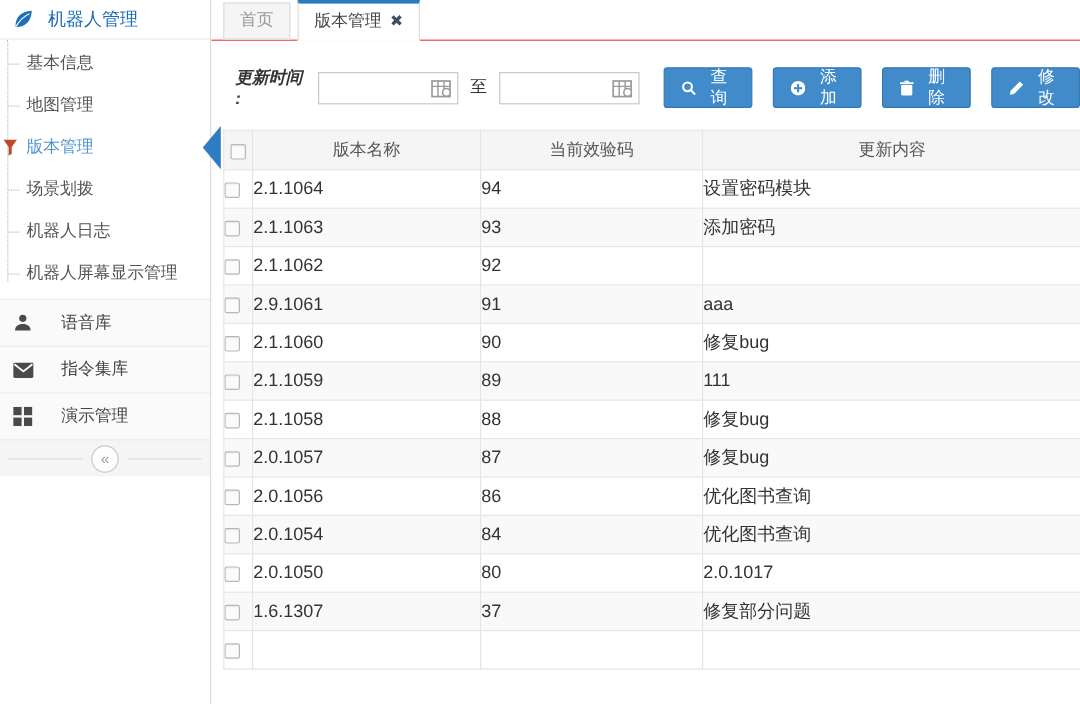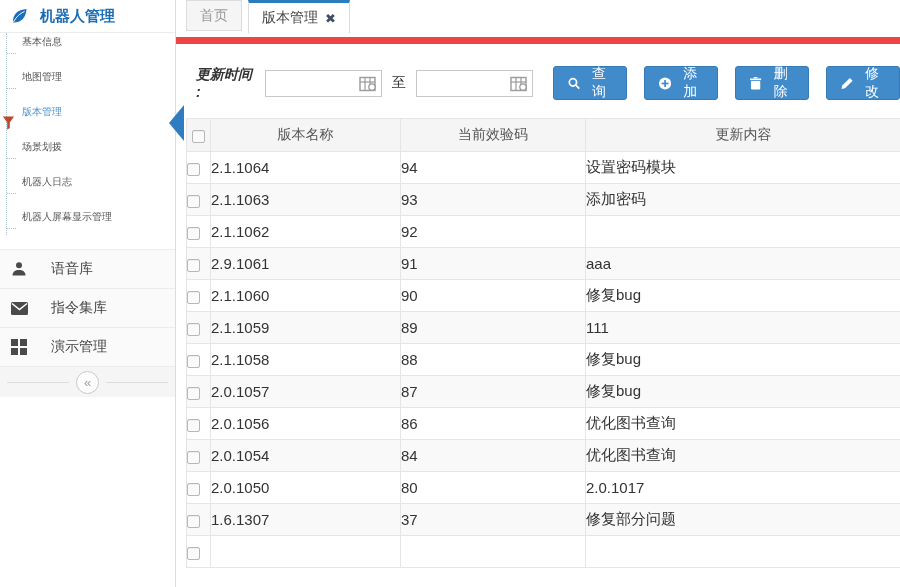--- a/index.html
+++ b/index.html
@@ -8,27 +8,27 @@
     font-family:"Liberation Sans","DejaVu Sans",sans-serif;
     background:#fff; color:#333; position:relative; font-size:14px;
   }
 
   
   .sidebar { position:absolute; left:0; top:0; bottom:0; width:176px;
              background:#fff; border-right:1px solid #dcdcdc; }
   .sb-header { height:33px; display:flex; align-items:center; padding-left:9px;
                border-bottom:1px solid #ececec; }
   .sb-header .leaf { width:20px; height:20px; flex:0 0 auto; }
-  .sb-title { margin-left:11px; color:#1a6cb4; font-weight:bold; font-size:15px; }
+  .sb-title { margin-left:11px; color:#1a6cb4; font-weight:normal; font-size:15px; }
 
   .tree { position:relative; padding:2px 0 4px; }
   .tree::before { content:""; position:absolute; left:6px; top:0; bottom:14px;
                   border-left:1px dotted #a8bfcc; }
-  .tree-item { position:relative; height:35px; display:flex; 
-               padding-left:22px; color:#555; font-size:10px; cursor:pointer; }
+  .tree-item { position:relative; height:35px; display:flex; align-items:center;
+               padding-left:22px; color:#555; font-size:14px; cursor:pointer; }
   .tree-item::before { content:""; position:absolute; left:7px; top:50%; width:9px;
                        border-top:1px dotted #a8bfcc; }
   .tree-item.active { color:#4f94cf; }
   .tree-item.active::before { display:none; }
   .tree-item.active .funnel { position:absolute; left:2px; top:50%; margin-top:-8px;
                               width:13px; height:16px; }
   .tree-arrow { position:absolute; right:-9px; top:50%; margin-top:-18px;
                 width:0; height:0; z-index:5;
                 border-top:18px solid transparent; border-bottom:18px solid transparent;
                 border-right:15px solid #2f7cc0; }
@@ -41,22 +41,22 @@
   .collapse-row { height:31px; border-top:1px solid #ececec; background:#f5f5f5;
                   display:flex; align-items:center; cursor:pointer; }
   .collapse-row::before, .collapse-row::after { content:""; flex:1; height:1px; background:#ddd; margin:0 7px; }
   .collapse-circle { width:23px; height:23px; border:1px solid #c9c9c9; border-radius:50%;
                      background:#fdfdfd; color:#a0a0a0; font-size:13px; line-height:21px;
                      text-align:center; flex:0 0 auto; }
 
   
   .main { position:absolute; left:176px; top:0; right:0; bottom:0; overflow:hidden; }
 
-  .tabbar { display:flex; align-items:flex-start; height:44px; padding-left:10px;
-            border-bottom:7px solid #ef4444; }
+  .tabbar { display:flex; align-items:center; height:34px; padding-left:10px;
+            border-bottom:1px solid #ef4444; }
   .tab { display:flex; align-items:center; padding:0 13px; font-size:14px;
          cursor:pointer; white-space:nowrap; }
   .tab-inactive { height:31px; margin-bottom:-1px; background:#f5f5f5;
                   border:1px solid #dcdcdc; color:#9a9a9a; }
   .tab-active { height:34px; margin-left:6px; margin-bottom:-1px; background:#fff;
                 border:1px solid #dcdcdc; border-top:3px solid #2b7cbd;
                 border-bottom:1px solid #fff; color:#444; }
   .tab-close { margin-left:7px; color:#3f4e63; font-size:13px; font-weight:bold; cursor:pointer; }
 
   .filter { display:flex; align-items:center; padding:22px 0 18px 20px; }

